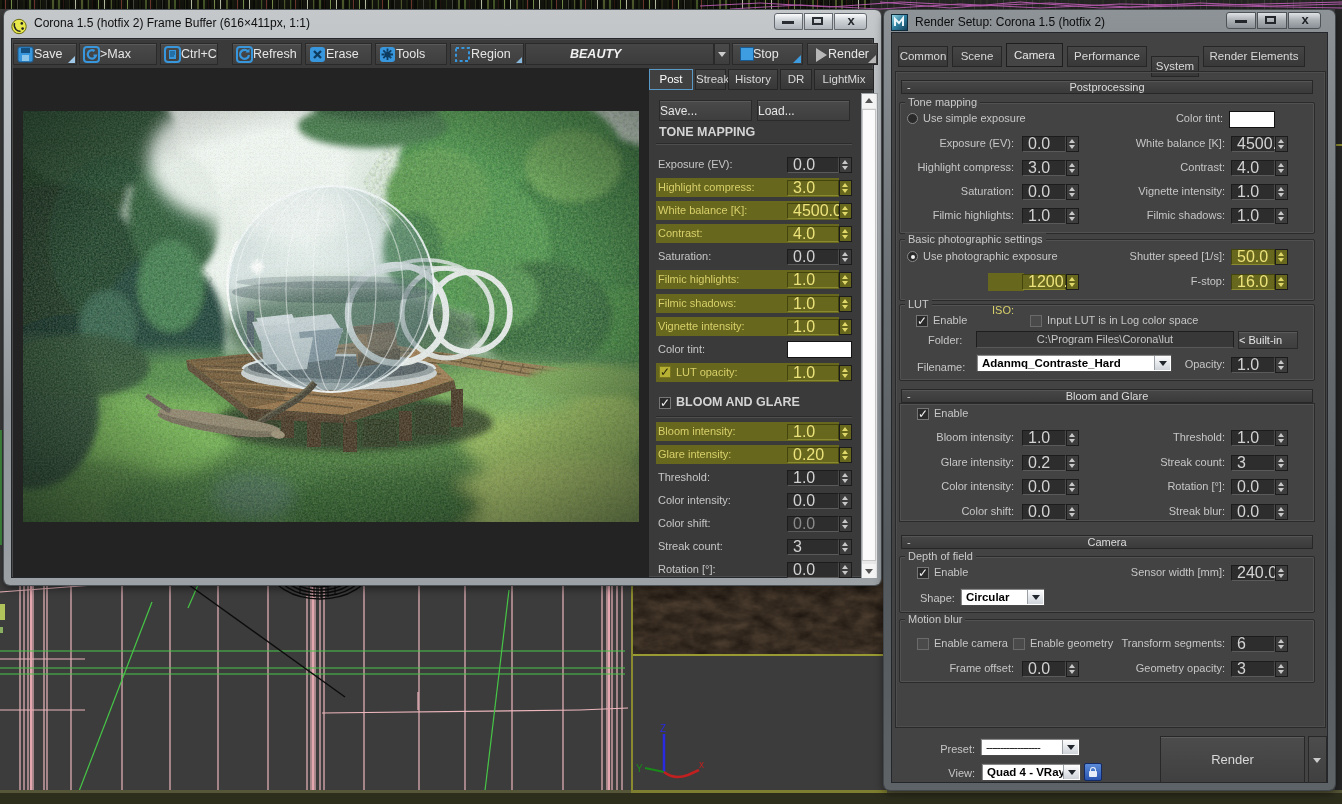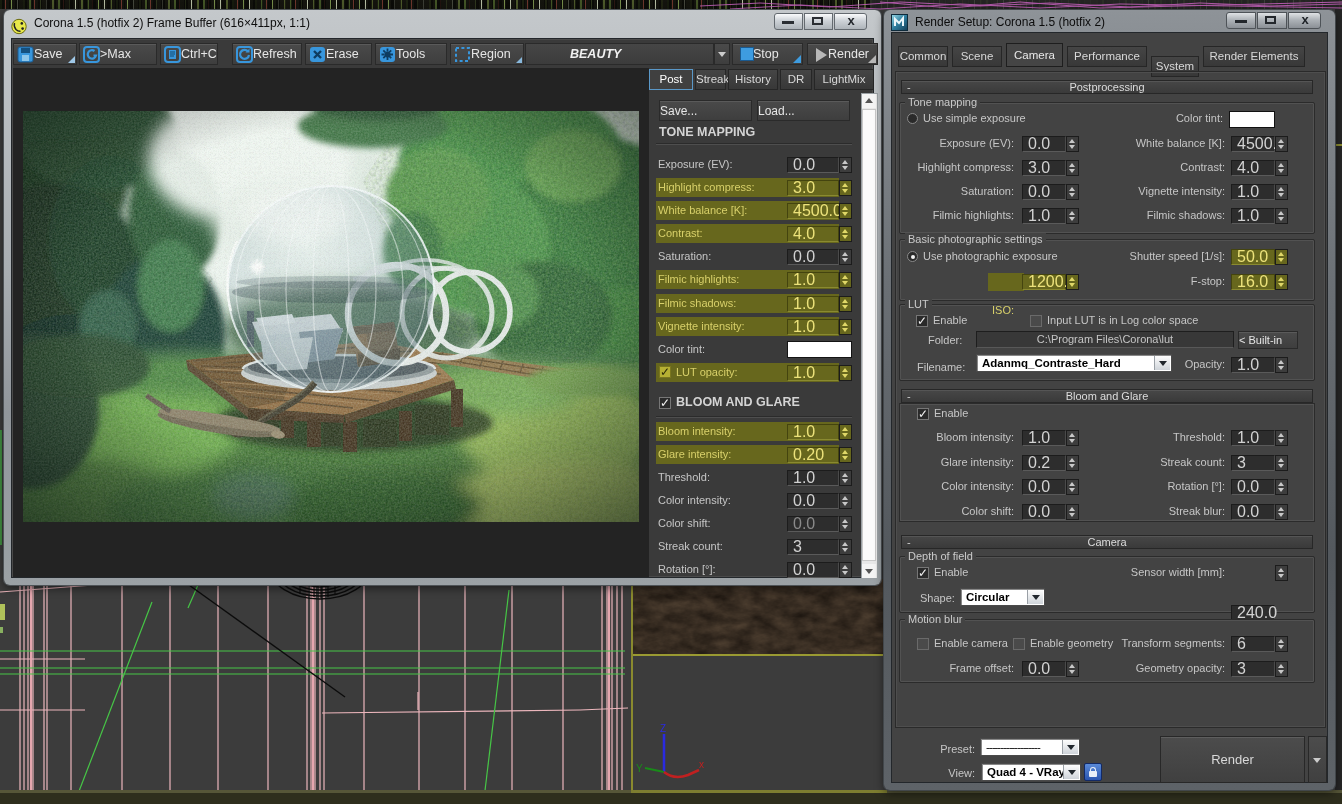--- a/index.html
+++ b/index.html
@@ -751,21 +751,21 @@
         <i></i>
         <b></b>
       </div>
 
     <div class="roll" style="left:9px;top:502px;width:412px;"><span class="mn">-</span>Camera</div>
     <div class="grp" style="left:7px;top:523px;width:416px;height:57px;"></div>
     <div class="grplab" style="left:13px;top:517px;">Depth of field</div>
     <div class="cb" style="left:25px;top:534px;">✓</div>
     <div class="lb" style="left:42px;top:532px;">Enable</div>
     <div class="lb lr" style="left:183px;top:532px;width:150px;">Sensor width [mm]:</div>
-    <div class="sb" style="left:339px;top:532px;width:44px;margin-top:40px;">240.0</div>
+    <div class="sb" style="left:339px;top:532px;width:44px;">240.0</div>
       <div class="sp" style="left:383px;top:532px;">
         <i></i>
         <b></b>
       </div>
     <div class="lb" style="left:28px;top:558px;">Shape:</div>
     <div class="combo" style="left:68px;top:555px;width:85px;font-weight:bold;">Circular<span class="ar"></span></div>
     <div class="grp" style="left:7px;top:586px;width:416px;height:64px;"></div>
     <div class="grplab" style="left:13px;top:580px;">Motion blur</div>
     <div class="cb" style="left:25px;top:605px;background:#4a4a4a;border-color:#6a6a6a;"></div>
     <div class="lb" style="left:42px;top:603px;">Enable camera</div>

